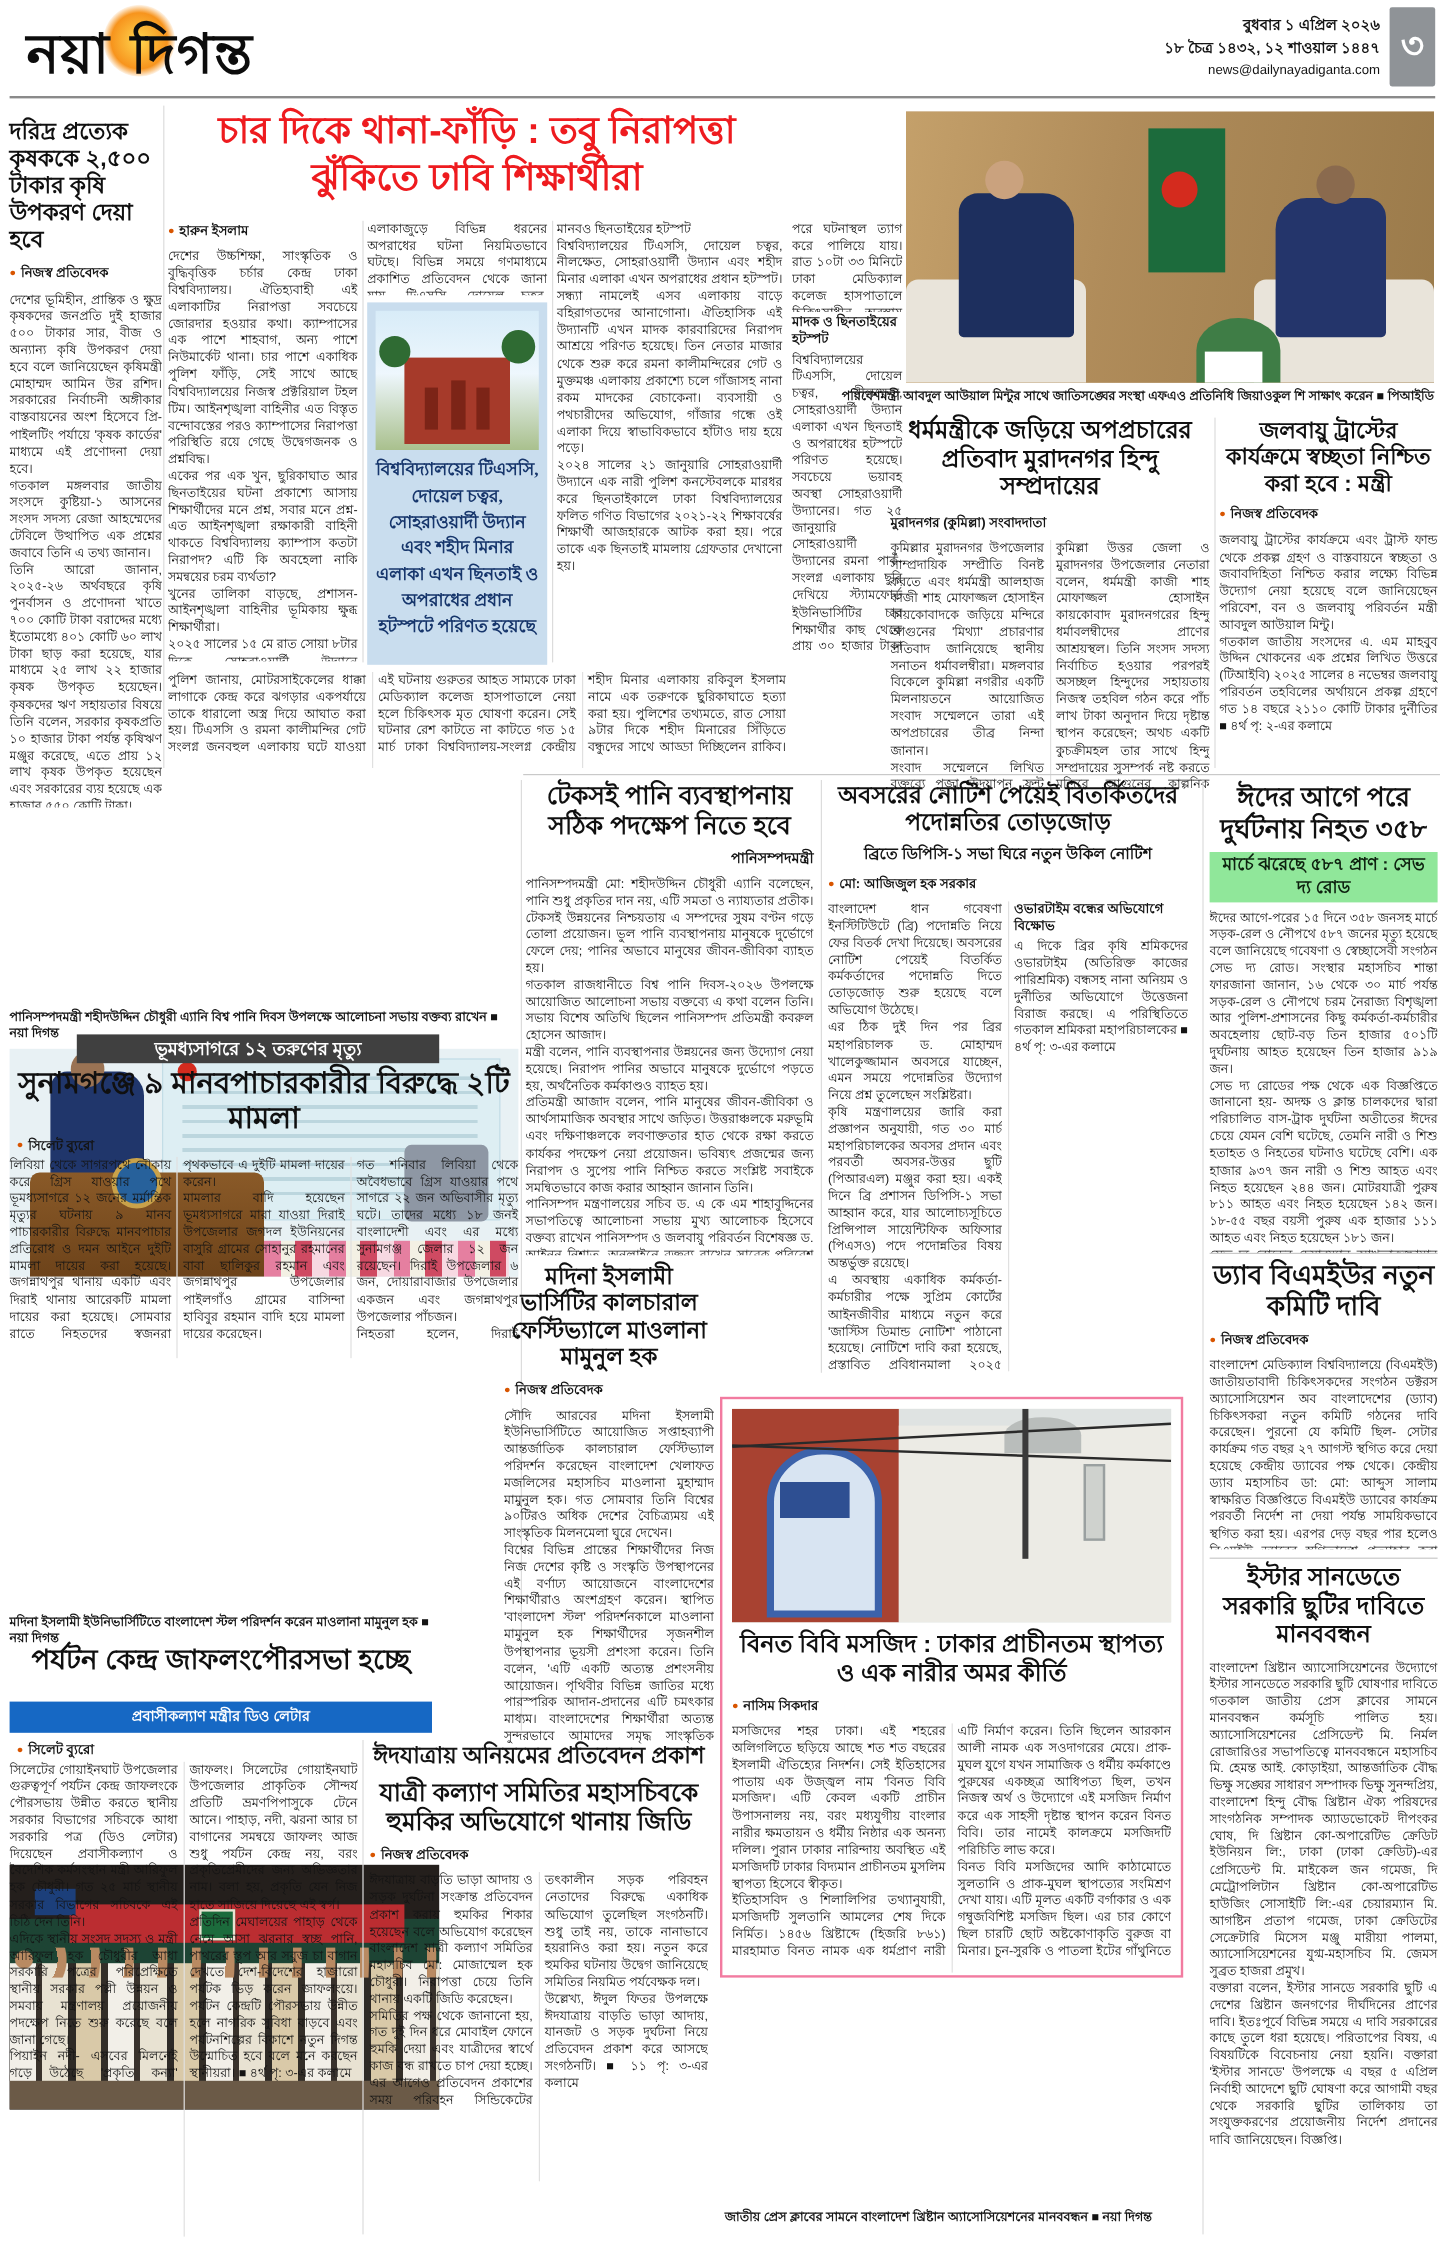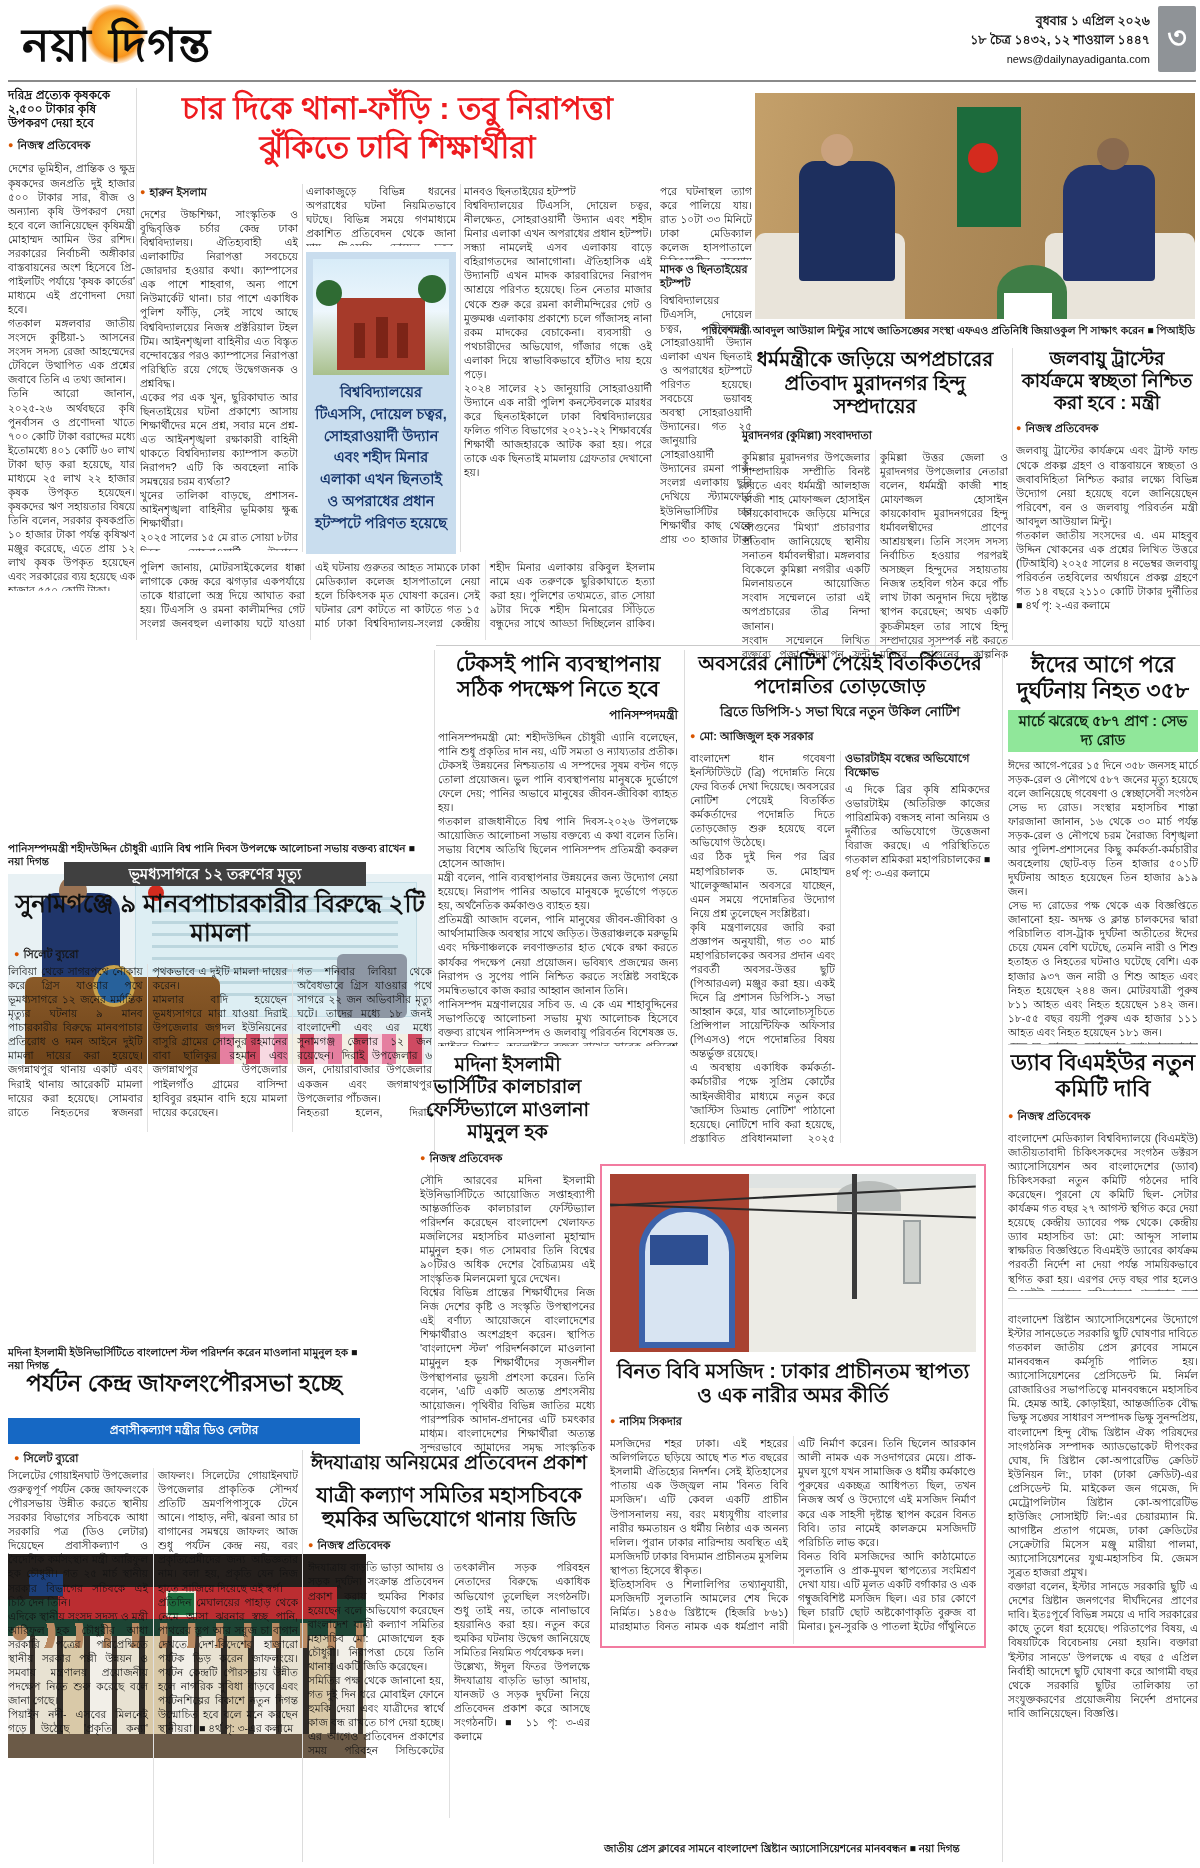--- a/index.html
+++ b/index.html
@@ -45,41 +45,41 @@
   </div>
   <div class="abs right" style="left:870px;top:12px;width:280px;">
     <div class="mast-line">বুধবার ১ এপ্রিল ২০২৬</div>
     <div class="mast-line">১৮ চৈত্র ১৪৩২, ১২ শাওয়াল ১৪৪৭</div>
     <div class="mast-line mast-mail">news@dailynayadiganta.com</div>
   </div>
   <div class="abs pgbox" style="left:1158px;top:6px;width:38px;height:66px;">৩</div>
   <div class="hrule" style="left:8px;top:80px;width:1188px;height:2px;background:#8a8a8a;"></div>
 
   <div class="abs" style="left:8px;top:88px;width:127px;height:552px;">
-    <div class="hl" style="font-size:12px;">দরিদ্র প্রত্যেক কৃষককে ২,৫০০ টাকার কৃষি উপকরণ দেয়া হবে</div>
+    <div class="hl" style="font-size:19px;margin-top:12px;">দরিদ্র প্রত্যেক কৃষককে ২,৫০০ টাকার কৃষি উপকরণ দেয়া হবে</div>
     <div class="byline" style="margin:7px 0 5px;"><span class="dot">●</span><span>নিজস্ব প্রতিবেদক</span></div>
     <div class="body-text" style="height:430px;">দেশের ভূমিহীন, প্রান্তিক ও ক্ষুদ্র কৃষকদের জনপ্রতি দুই হাজার ৫০০ টাকার সার, বীজ ও অন্যান্য কৃষি উপকরণ দেয়া হবে বলে জানিয়েছেন কৃষিমন্ত্রী মোহাম্মদ আমিন উর রশিদ। সরকারের নির্বাচনী অঙ্গীকার বাস্তবায়নের অংশ হিসেবে প্রি-পাইলটিং পর্যায়ে 'কৃষক কার্ডের' মাধ্যমে এই প্রণোদনা দেয়া হবে।
 গতকাল মঙ্গলবার জাতীয় সংসদে কুষ্টিয়া-১ আসনের সংসদ সদস্য রেজা আহম্মেদের টেবিলে উত্থাপিত এক প্রশ্নের জবাবে তিনি এ তথ্য জানান।
 তিনি আরো জানান, ২০২৫-২৬ অর্থবছরে কৃষি পুনর্বাসন ও প্রণোদনা খাতে ৭০০ কোটি টাকা বরাদ্দের মধ্যে ইতোমধ্যে ৪০১ কোটি ৬০ লাখ টাকা ছাড় করা হয়েছে, যার মাধ্যমে ২৫ লাখ ২২ হাজার কৃষক উপকৃত হয়েছেন। কৃষকদের ঋণ সহায়তার বিষয়ে তিনি বলেন, সরকার কৃষকপ্রতি ১০ হাজার টাকা পর্যন্ত কৃষিঋণ মঞ্জুর করেছে, এতে প্রায় ১২ লাখ কৃষক উপকৃত হয়েছেন এবং সরকারের ব্যয় হয়েছে এক হাজার ৫৫০ কোটি টাকা।
 কৃষি উৎপাদনে সহায়তা দিতে চলতি অর্থবছরে সার, সেচে বিদ্যুৎ ও অন্যান্য খাতে মার্চ ২০২৬ পর্যন্ত ১৬ হাজার ২৪০ কোটি টাকা ভর্তুকি দেয়া হয়েছে বলেও জানান মন্ত্রী। পাশাপাশি ভর্তুকি মূল্যে কৃষকদের মাঝে ২৬ লাখ মেট্রিকটন ইউরিয়া, ৯ লাখ ৫০ ■ ৪র্থ পৃ: ৩-এর কলামে</div>
   </div>
   <div class="vrule" style="left:136px;top:88px;height:552px;"></div>
 
   <div class="abs hl red center" style="left:140px;top:90px;width:515px;font-size:31px;line-height:1.25;">চার দিকে থানা-ফাঁড়ি : তবু নিরাপত্তা ঝুঁকিতে ঢাবি শিক্ষার্থীরা</div>
   <div class="abs" style="left:140px;top:184px;width:158px;height:368px;">
     <div class="byline" style="margin-bottom:4px;"><span class="dot">●</span><span>হারুন ইসলাম</span></div>
     <div class="body-text" style="height:344px;">দেশের উচ্চশিক্ষা, সাংস্কৃতিক ও বুদ্ধিবৃত্তিক চর্চার কেন্দ্র ঢাকা বিশ্ববিদ্যালয়। ঐতিহ্যবাহী এই এলাকাটির নিরাপত্তা সবচেয়ে জোরদার হওয়ার কথা। ক্যাম্পাসের এক পাশে শাহবাগ, অন্য পাশে নিউমার্কেট থানা। চার পাশে একাধিক পুলিশ ফাঁড়ি, সেই সাথে আছে বিশ্ববিদ্যালয়ের নিজস্ব প্রক্টরিয়াল টহল টিম। আইনশৃঙ্খলা বাহিনীর এত বিস্তৃত বন্দোবস্তের পরও ক্যাম্পাসের নিরাপত্তা পরিস্থিতি রয়ে গেছে উদ্বেগজনক ও প্রশ্নবিদ্ধ।
 একের পর এক খুন, ছুরিকাঘাত আর ছিনতাইয়ের ঘটনা প্রকাশ্যে আসায় শিক্ষার্থীদের মনে প্রশ্ন, সবার মনে প্রশ্ন- এত আইনশৃঙ্খলা রক্ষাকারী বাহিনী থাকতে বিশ্ববিদ্যালয় ক্যাম্পাস কতটা নিরাপদ? এটি কি অবহেলা নাকি সমন্বয়ের চরম ব্যর্থতা?
 খুনের তালিকা বাড়ছে, প্রশাসন-আইনশৃঙ্খলা বাহিনীর ভূমিকায় ক্ষুব্ধ শিক্ষার্থীরা।
 ২০২৫ সালের ১৫ মে রাত সোয়া ৮টার দিকে সোহরাওয়ার্দী উদ্যানে ছুরিকাঘাতে নিহত হন ঢাকা বিশ্ববিদ্যালয়ের শিক্ষা ও গবেষণা ইনস্টিটিউটের শিক্ষার্থী শাহরিয়ার আলম সাম্য। মোটরসাইকেলের ধাক্কা লাগাকে কেন্দ্র করে এ ঘটনা ঘটে। ঢাকা বিশ্ববিদ্যালয় ও এর আশপাশের</div>
   </div>
   <div class="vrule" style="left:302px;top:184px;height:368px;"></div>
   <div class="abs" style="left:306px;top:184px;width:150px;height:368px;">
     <div class="body-text" style="height:62px;">এলাকাজুড়ে বিভিন্ন ধরনের অপরাধের ঘটনা নিয়মিতভাবে ঘটছে। বিভিন্ন সময়ে গণমাধ্যমে প্রকাশিত প্রতিবেদন থেকে জানা যায়, টিএসসি, দোয়েল চত্বর, নীলক্ষেত, সোহরাওয়ার্দী উদ্যান এবং শহীদ মিনার-সংলগ্ন এলাকাগুলো ছিনতাই, চুরি ও সহিংসতার হটস্পটে পরিণত হয়েছে।</div>
-    <div class="inset-box" style="margin-top:6px;height:288px;">
+    <div class="inset-box" style="margin-top:6px;height:288px;font-family:Liberation Serif, serif;">
       <div class="photo" style="height:116px;background:linear-gradient(#d8ecf8 0%,#eef7fd 45%,#a9c08d 100%);">
         <div class="shape" style="left:18%;top:34%;width:64%;height:62%;background:#a63a2a;"></div>
         <div class="shape" style="left:30%;top:55%;width:8%;height:30%;background:#7c2417;"></div>
         <div class="shape" style="left:46%;top:50%;width:9%;height:35%;background:#7c2417;"></div>
         <div class="shape" style="left:62%;top:55%;width:8%;height:30%;background:#7c2417;"></div>
         <div class="shape" style="left:2%;top:18%;width:26px;height:26px;border-radius:50%;background:#2f6b33;"></div>
         <div class="shape" style="right:2%;top:14%;width:28px;height:28px;border-radius:50%;background:#2f6b33;"></div>
       </div>
       <div class="in-cap">বিশ্ববিদ্যালয়ের টিএসসি, দোয়েল চত্বর, সোহরাওয়ার্দী উদ্যান এবং শহীদ মিনার এলাকা এখন ছিনতাই ও অপরাধের প্রধান হটস্পটে পরিণত হয়েছে</div>
     </div>
@@ -254,17 +254,18 @@
 
   <div class="abs" style="left:1008px;top:1050px;width:190px;height:242px;">
     <div class="hl center" style="font-size:22px;">ড্যাব বিএমইউর নতুন কমিটি দাবি</div>
     <div class="byline" style="margin:6px 0 4px;"><span class="dot">●</span><span>নিজস্ব প্রতিবেদক</span></div>
     <div class="body-text" style="height:160px;">বাংলাদেশ মেডিক্যাল বিশ্ববিদ্যালয়ে (বিএমইউ) জাতীয়তাবাদী চিকিৎসকদের সংগঠন ডক্টরস অ্যাসোসিয়েশন অব বাংলাদেশের (ড্যাব) চিকিৎসকরা নতুন কমিটি গঠনের দাবি করেছেন। পুরনো যে কমিটি ছিল- সেটার কার্যক্রম গত বছর ২৭ আগস্ট স্থগিত করে দেয়া হয়েছে কেন্দ্রীয় ড্যাবের পক্ষ থেকে। কেন্দ্রীয় ড্যাব মহাসচিব ডা: মো: আব্দুস সালাম স্বাক্ষরিত বিজ্ঞপ্তিতে বিএমইউ ড্যাবের কার্যক্রম পরবর্তী নির্দেশ না দেয়া পর্যন্ত সাময়িকভাবে স্থগিত করা হয়। এরপর দেড় বছর পার হলেও বিএমইউ ড্যাবের স্থগিতাদেশ প্রত্যাহার করা হয়নি। এমতাবস্থায় বিএমইউর বাংলাদেশ জাতীয়তাবাদী দলের সমর্থক চিকিৎসকরা ড্যাবের স্থগিত কমিটি ভেঙে নতুন কমিটি গঠনের দাবি জানিয়েছেন।
 এ ব্যাপারে দায়িত্বশীল কয়েকজন নয়া দিগন্তকে জানিয়েছেন, বিএমইউতে ক্ষোভ বিরাজ করছে চিকিৎসকদের মধ্যে। ■ ১১ পৃ: ২-এর কলামে</div>
   </div>
   <div class="hrule" style="left:1008px;top:1298px;width:190px;"></div>
 
   <div class="abs" style="left:1008px;top:1304px;width:190px;height:560px;">
+    <div class="hl center" style="font-size:20px;">ইস্টার সানডেতে সরকারি ছুটির দাবিতে মানববন্ধন</div>
     <div class="body-text" style="height:474px;margin-top:8px;">বাংলাদেশ খ্রিষ্টান অ্যাসোসিয়েশনের উদ্যোগে ইস্টার সানডেতে সরকারি ছুটি ঘোষণার দাবিতে গতকাল জাতীয় প্রেস ক্লাবের সামনে মানববন্ধন কর্মসূচি পালিত হয়। অ্যাসোসিয়েশনের প্রেসিডেন্ট মি. নির্মল রোজারিওর সভাপতিত্বে মানববন্ধনে মহাসচিব মি. হেমন্ত আই. কোড়াইয়া, আন্তর্জাতিক বৌদ্ধ ভিক্ষু সঙ্ঘের সাধারণ সম্পাদক ভিক্ষু সুনন্দপ্রিয়, বাংলাদেশ হিন্দু বৌদ্ধ খ্রিষ্টান ঐক্য পরিষদের সাংগঠনিক সম্পাদক অ্যাডভোকেট দীপংকর ঘোষ, দি খ্রিষ্টান কো-অপারেটিভ ক্রেডিট ইউনিয়ন লি:, ঢাকা (ঢাকা ক্রেডিট)-এর প্রেসিডেন্ট মি. মাইকেল জন গমেজ, দি মেট্রোপলিটান খ্রিষ্টান কো-অপারেটিভ হাউজিং সোসাইটি লি:-এর চেয়ারম্যান মি. আগষ্টিন প্রতাপ গমেজ, ঢাকা ক্রেডিটের সেক্রেটারি মিসেস মঞ্জু মারীয়া পালমা, অ্যাসোসিয়েশনের যুগ্ম-মহাসচিব মি. জেমস সুব্রত হাজরা প্রমুখ।
 বক্তারা বলেন, ইস্টার সানডে সরকারি ছুটি এ দেশের খ্রিষ্টান জনগণের দীর্ঘদিনের প্রাণের দাবি। ইতঃপূর্বে বিভিন্ন সময়ে এ দাবি সরকারের কাছে তুলে ধরা হয়েছে। পরিতাপের বিষয়, এ বিষয়টিকে বিবেচনায় নেয়া হয়নি। বক্তারা 'ইস্টার সানডে' উপলক্ষে এ বছর ৫ এপ্রিল নির্বাহী আদেশে ছুটি ঘোষণা করে আগামী বছর থেকে সরকারি ছুটির তালিকায় তা সংযুক্তকরণের প্রয়োজনীয় নির্দেশ প্রদানের দাবি জানিয়েছেন। বিজ্ঞপ্তি।</div>
   </div>
 
 </div>
 
 </body></html>

